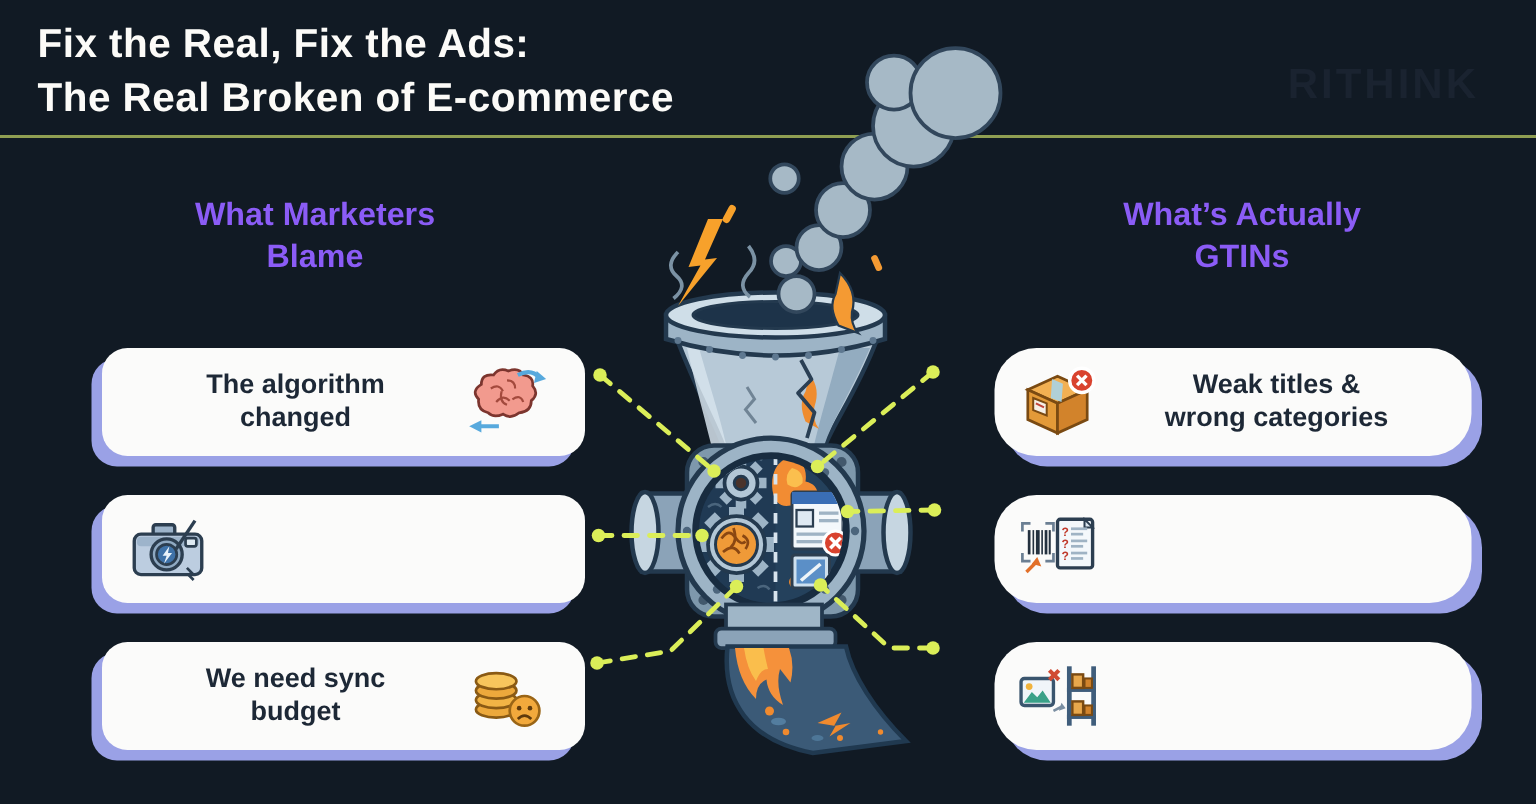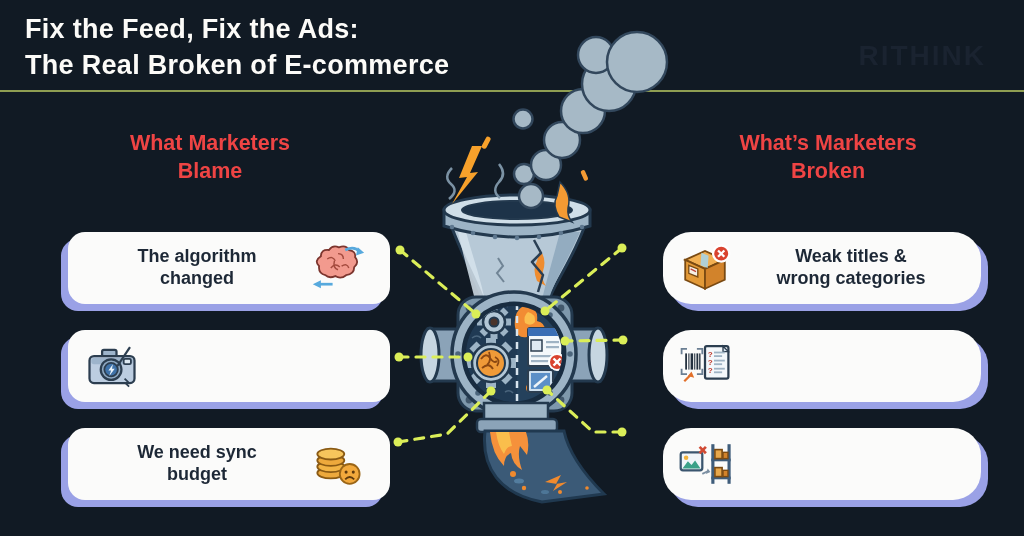--- a/index.html
+++ b/index.html
@@ -3,21 +3,21 @@
 <meta charset="utf-8">
 <style>
   html,body{margin:0;padding:0;background:#0b111a;}
   .canvas{position:relative;width:1024px;height:536px;overflow:hidden;
           background:#111a24;font-family:"Liberation Sans",sans-serif;}
   .title{position:absolute;left:25px;top:12px;margin:0;font-size:27px;font-weight:700;
          line-height:1.33;color:#fcfbf8;letter-spacing:.3px;}
   .watermark{position:absolute;top:40px;right:38px;font-size:28px;font-weight:700;
              color:#1a2330;letter-spacing:2px;}
   .divider{position:absolute;top:90px;left:0;width:1024px;height:2px;background:#8f9e52;}
-  .col-heading{position:absolute;top:130px;margin:0;text-align:center;color:#ef4444;
+  .col-heading{position:absolute;top:130px;margin:0;text-align:center;color:#8b5cf6;
                font-size:21.5px;font-weight:700;line-height:1.3;}
   .col-heading.left{left:110px;width:200px;}
   .col-heading.right{left:728px;width:200px;}
   .card{position:absolute;height:72px;background:#fbfbfa;border-radius:17px;
         display:flex;align-items:center;}
   .card.left-col{left:68px;width:282px;box-shadow:-7px 7px 0 #9aa1e6;padding:0 24px 0 16px;}
   .card.right-col{left:663px;width:292px;box-shadow:7px 7px 0 #9aa1e6;padding:0 12px 0 14px;border-radius:28px;}
   .row1{top:232px}.row2{top:330px}.row3{top:428px}
   .card-text{flex:1;display:flex;justify-content:center;}
   .card-text>span{text-align:center;font-weight:700;font-size:18px;line-height:1.22;color:#1d2836;}
@@ -25,27 +25,27 @@
   .t4>span{max-width:165px}.t5>span{max-width:165px}.t6>span{max-width:185px}
   .card-icon{flex:0 0 auto;width:56px;height:56px;display:flex;align-items:center;justify-content:center;}
   .card-icon svg{width:54px;height:54px;}
   .art{position:absolute;left:0;top:0;width:1024px;height:536px;pointer-events:none;}
 </style>
 </head>
 <body>
 
 <div class="canvas">
 
-  <h1 class="title"><span>Fix the Feed, Fix the Ads:</span><br><span>The Real Broken of E-commerce</span></h1>
+  <h1 class="title"><span>Fix the Real, Fix the Ads:</span><br><span>The Real Broken of E-commerce</span></h1>
 
   <div class="watermark">RITHINK</div>
   <div class="divider"></div>
 
   <h2 class="col-heading left">What Marketers Blame</h2>
-  <h2 class="col-heading right">What’s Marketers Broken</h2>
+  <h2 class="col-heading right">What’s Actually GTINs</h2>
 
   <svg class="art" viewBox="0 0 1024 536">
 
     <g>
       <path d="M452,228 C466,264 478,284 484,302 L548,302 C554,284 570,264 584,228 Z" fill="#b7c9d7" stroke="#23394e" stroke-width="3"></path>
       <path d="M560,232 C552,262 546,282 542,300 L548,302 C553,283 567,262 580,232 Z" fill="#93acc0"></path>
       <path d="M466,232 C474,260 480,278 484,296 L474,296 C468,272 462,250 458,232 Z" fill="#d6e3ec" opacity=".85"></path>
       <path d="M540,250 q7,9 3,21 q-2,8 3,15 l-9,-5 q-5,-12 0,-20 z" fill="#ef8c2f"></path>
       <path d="M534,240 l7,13 -9,9 11,13 -5,17" fill="none" stroke="#2a3f54" stroke-width="2.5" stroke-linejoin="round"></path>
       <path d="M498,258 l5,8 -6,7 7,9" fill="none" stroke="#2a3f54" stroke-width="2" opacity=".5"></path>

